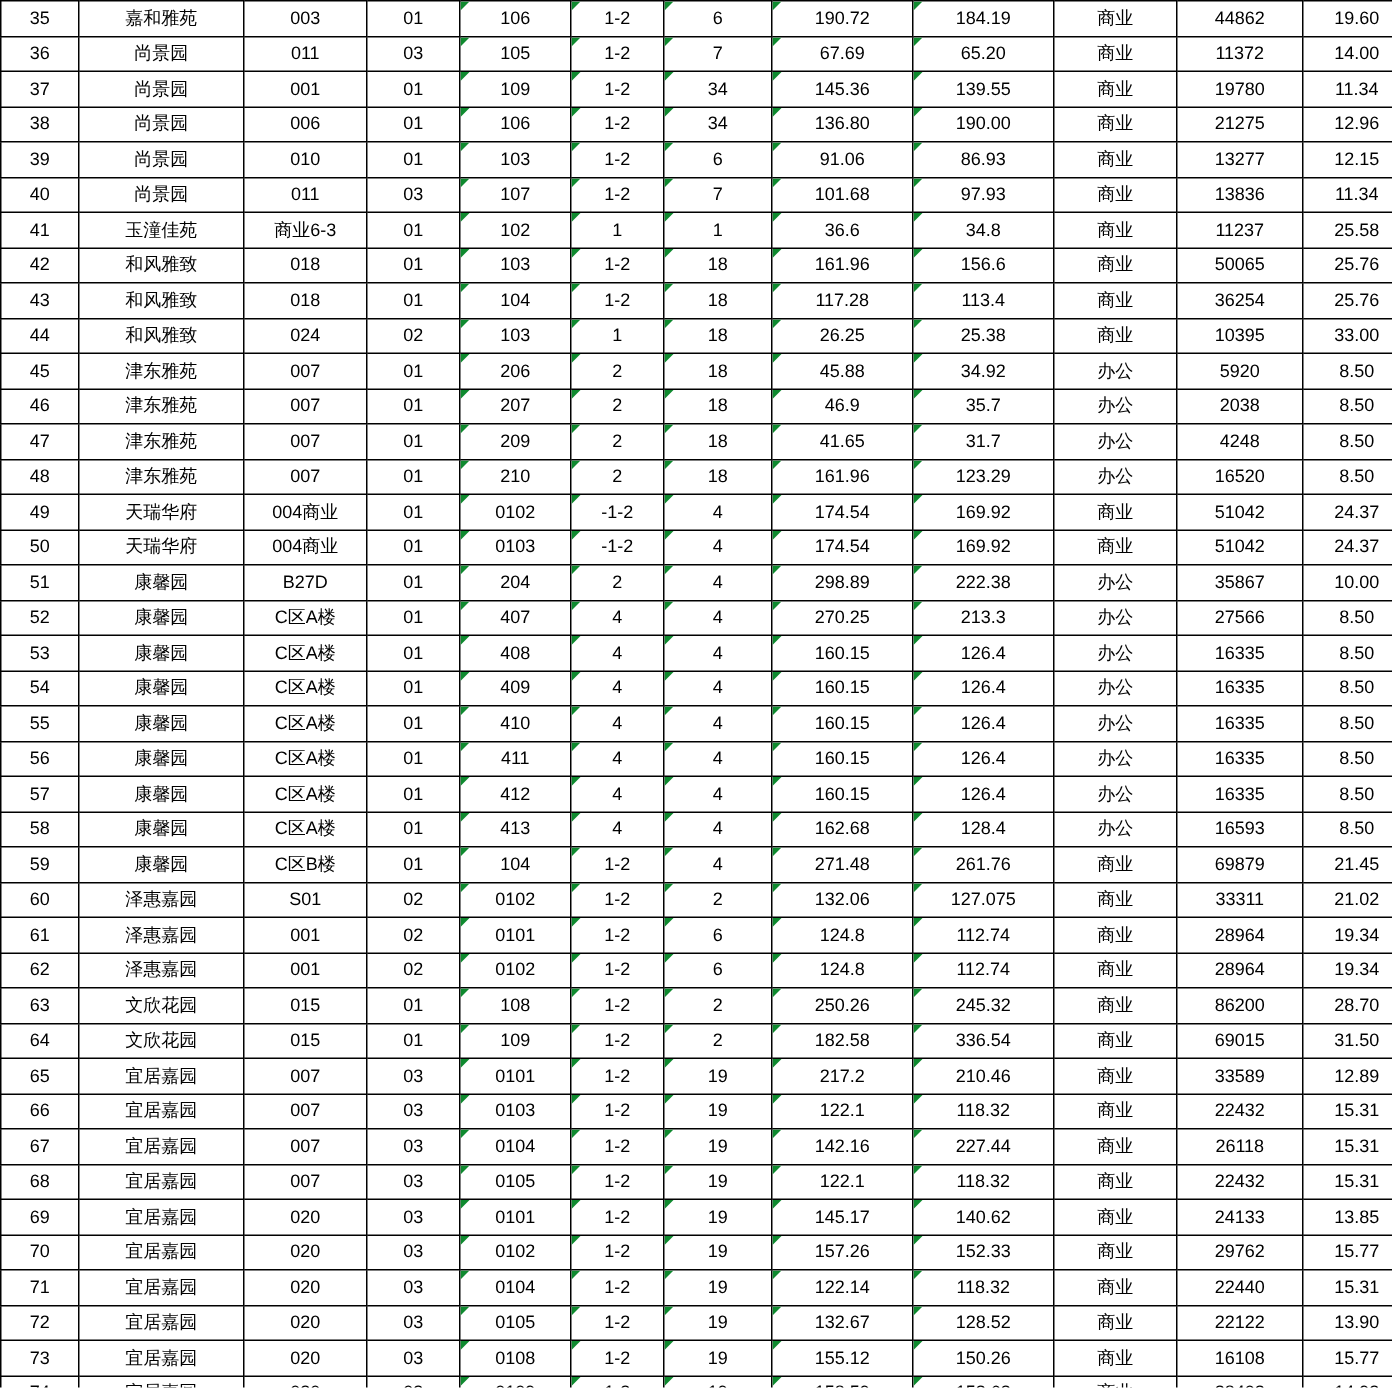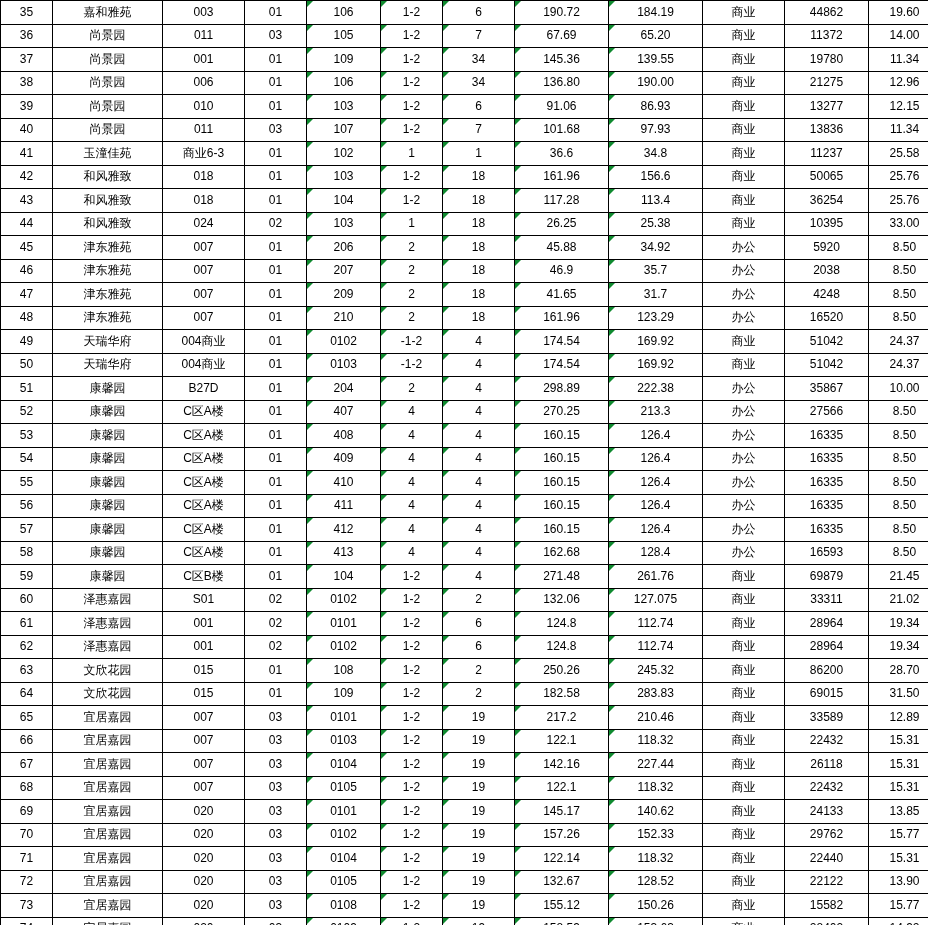--- a/index.html
+++ b/index.html
@@ -488,21 +488,21 @@
       </tr>
       <tr>
         <td class="ctr">64</td>
         <td class="ctr">文欣花园</td>
         <td class="ctr">015</td>
         <td class="ctr">01</td>
         <td class="ctr mark">109</td>
         <td class="ctr mark">1-2</td>
         <td class="ctr mark">2</td>
         <td class="ctr mark">182.58</td>
-        <td class="ctr mark">283.83</td>
+        <td class="ctr mark">336.54</td>
         <td class="lft">商业</td>
         <td class="ctr">69015</td>
         <td class="ctr">31.50</td>
       </tr>
       <tr>
         <td class="ctr">65</td>
         <td class="ctr">宜居嘉园</td>
         <td class="ctr">007</td>
         <td class="ctr">03</td>
         <td class="ctr mark">0101</td>
@@ -616,21 +616,21 @@
         <td class="ctr">73</td>
         <td class="ctr">宜居嘉园</td>
         <td class="ctr">020</td>
         <td class="ctr">03</td>
         <td class="ctr mark">0108</td>
         <td class="ctr mark">1-2</td>
         <td class="ctr mark">19</td>
         <td class="ctr mark">155.12</td>
         <td class="ctr mark">150.26</td>
         <td class="lft">商业</td>
-        <td class="ctr">15582</td>
+        <td class="ctr">16108</td>
         <td class="ctr">15.77</td>
       </tr>
       <tr>
         <td class="ctr">74</td>
         <td class="ctr">宜居嘉园</td>
         <td class="ctr">020</td>
         <td class="ctr">03</td>
         <td class="ctr mark">0109</td>
         <td class="ctr mark">1-2</td>
         <td class="ctr mark">19</td>

